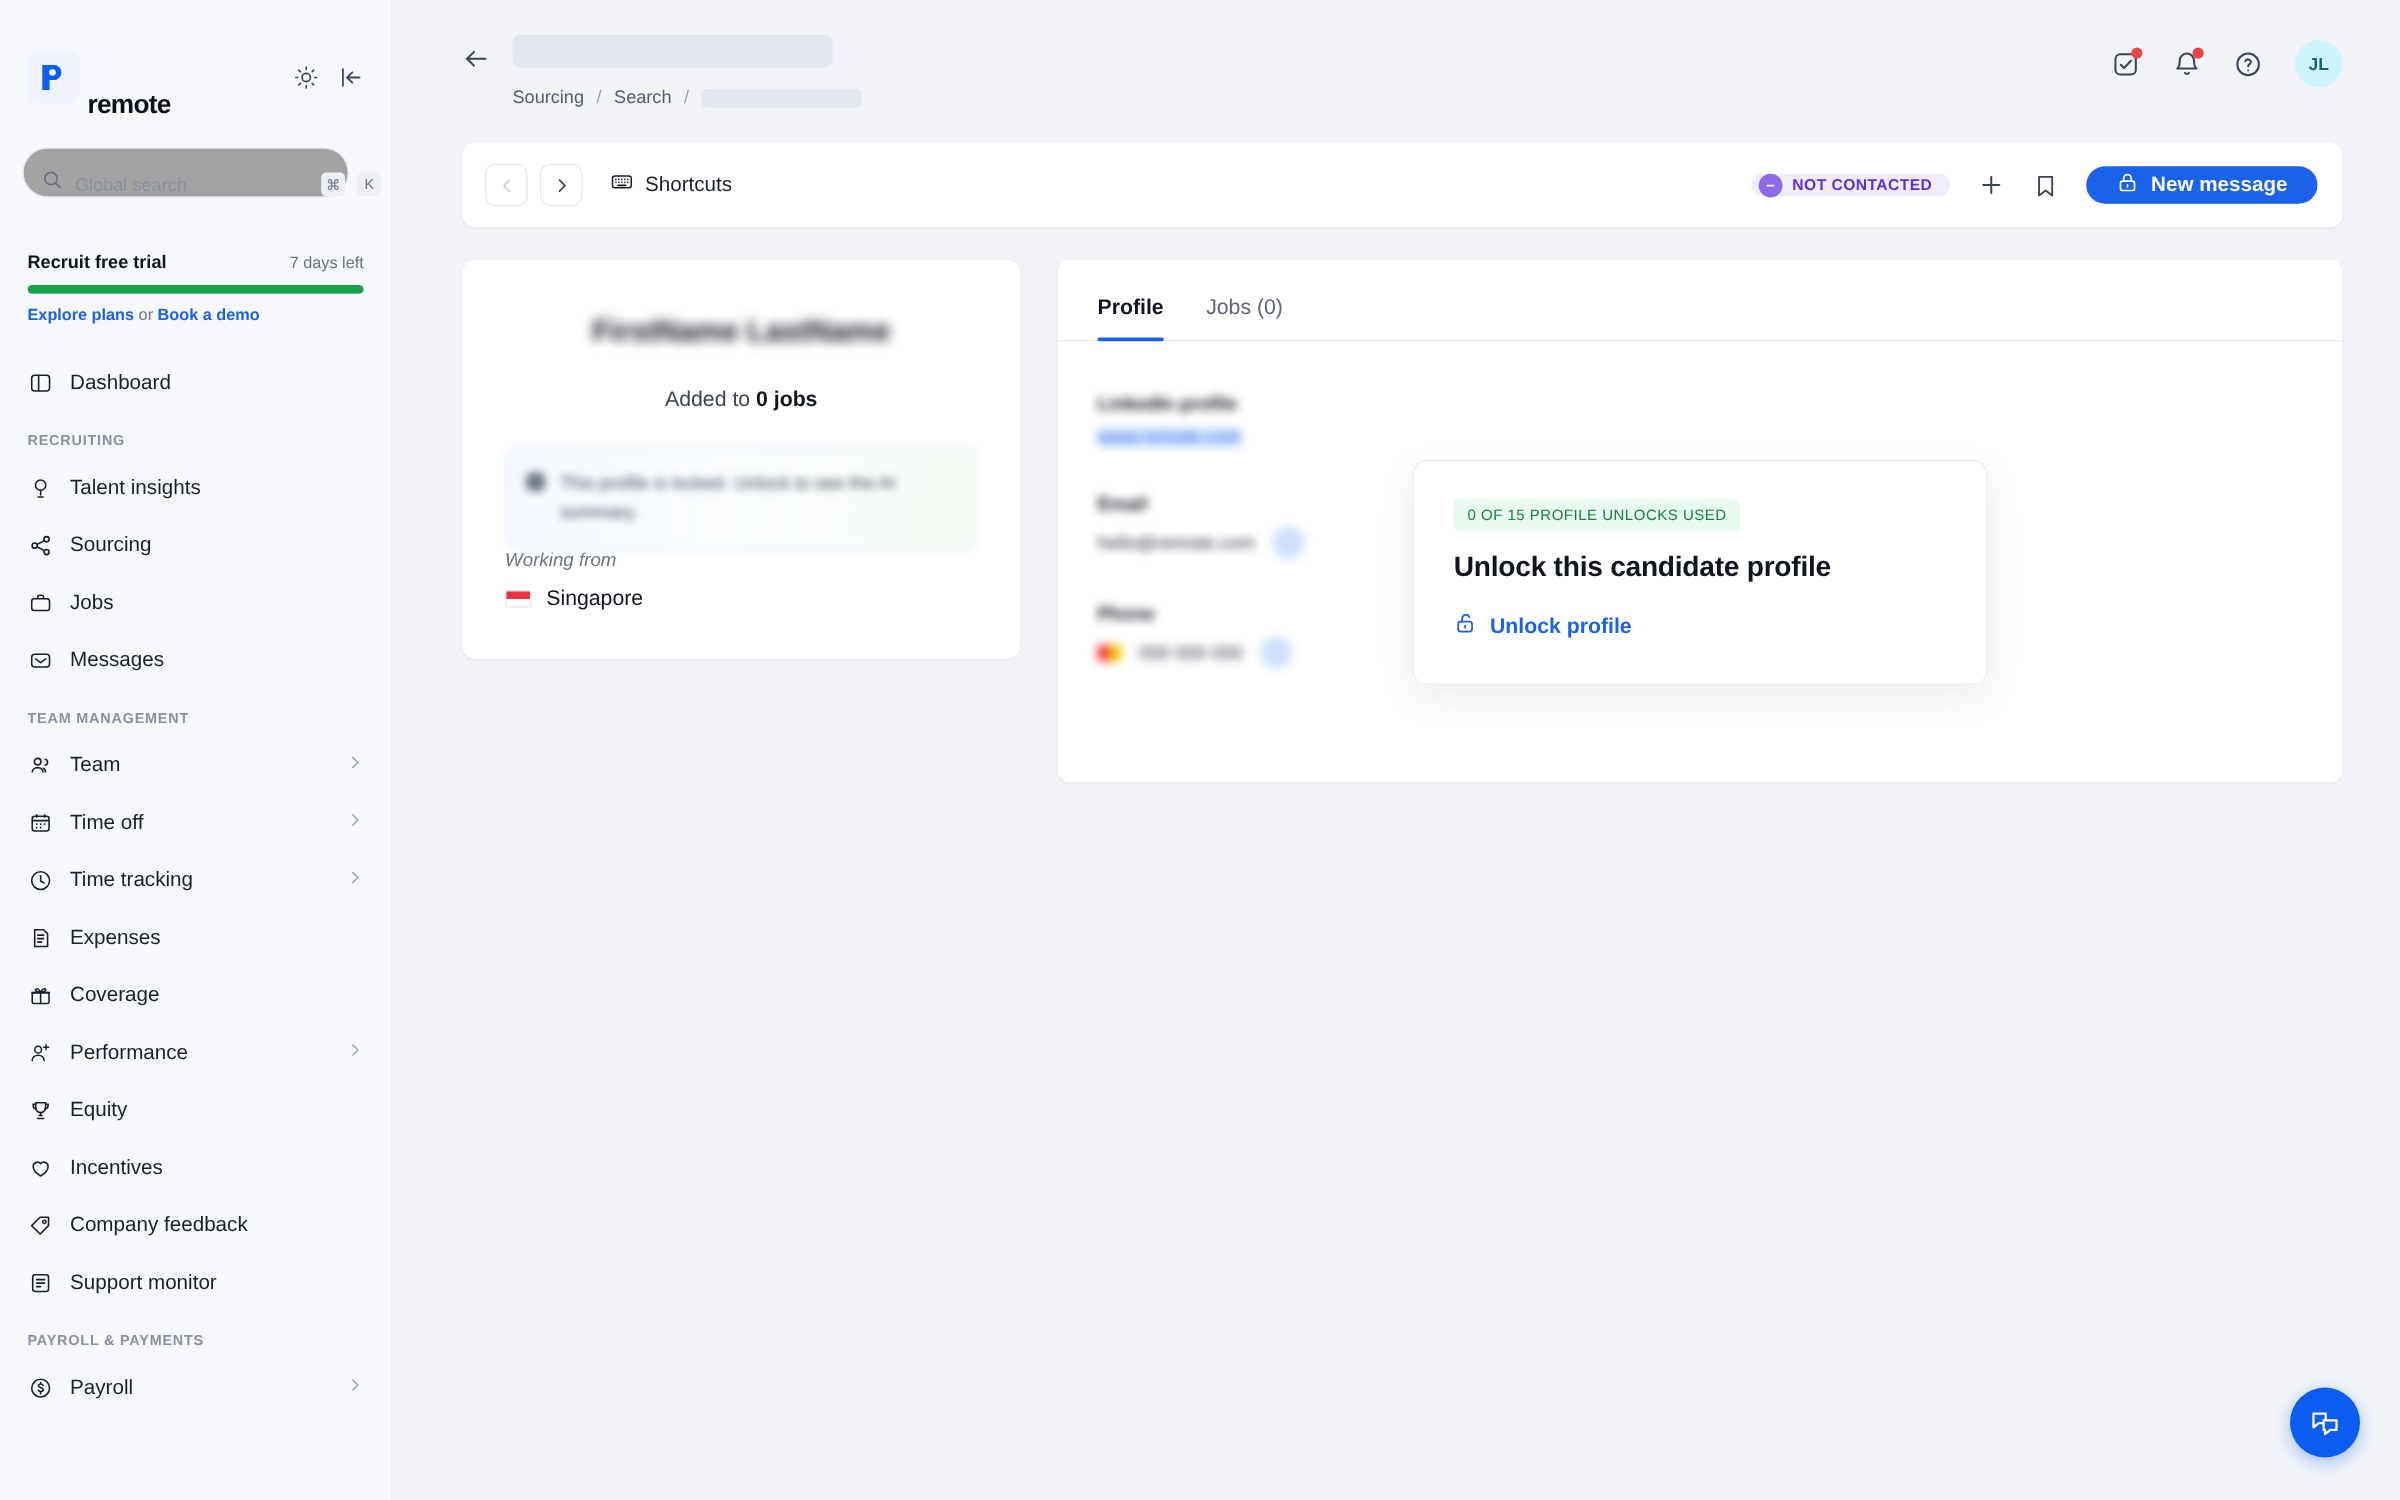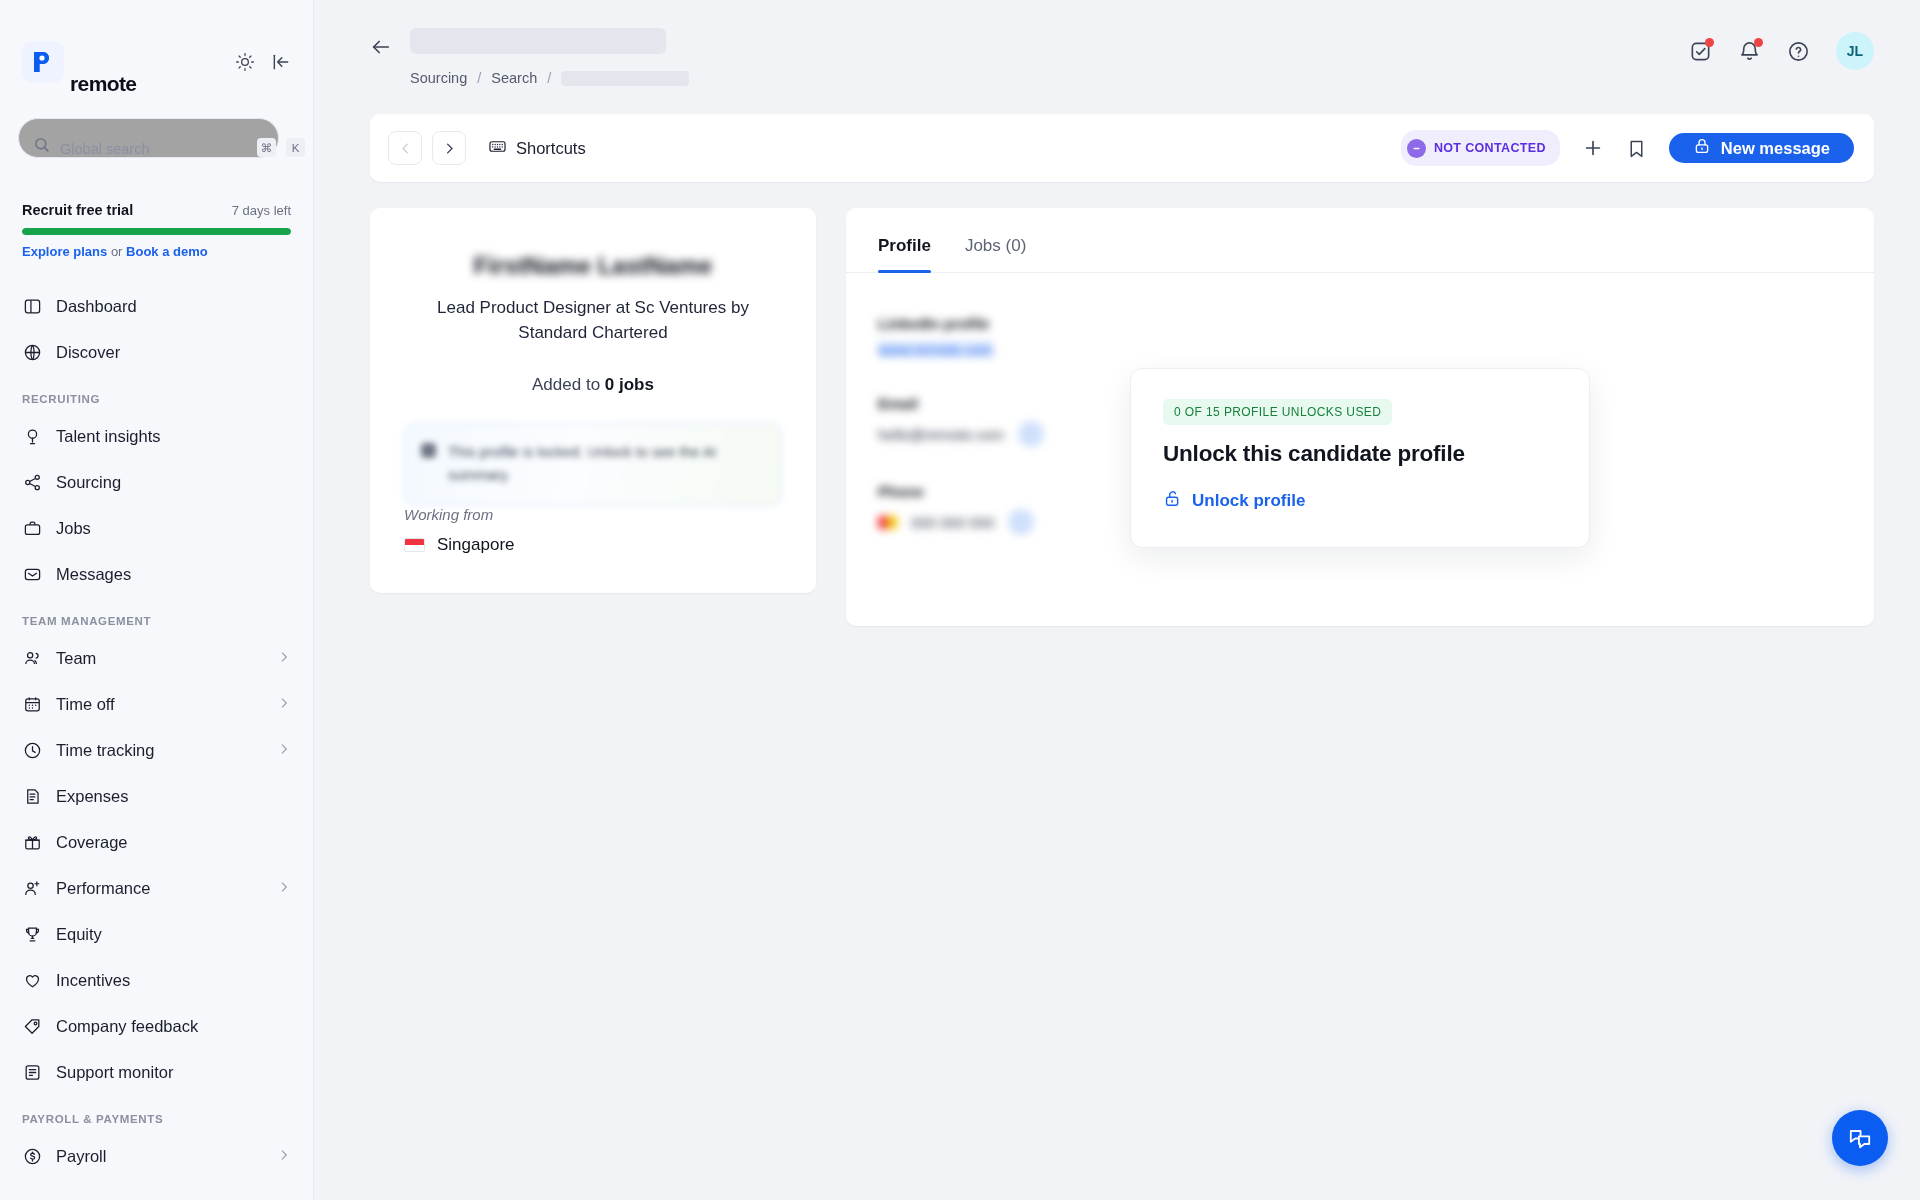--- a/index.html
+++ b/index.html
@@ -102,21 +102,21 @@
   }
   .pager { display: flex; gap: 10px; }
   .pg-btn {
     width: 34px; height: 34px; border: 1px solid #e6e9ef; border-radius: 8px;
     background: #fff; display: flex; align-items: center; justify-content: center; cursor: pointer;
   }
   .pg-btn.disabled { cursor: default; }
   .shortcuts { display: flex; align-items: center; gap: 9px; margin-left: 22px; font-size: 16.5px; color: #1a1f2e; cursor: pointer; }
   .tb-right { margin-left: auto; display: flex; align-items: center; gap: 22px; }
   .status-pill {
-    display: flex; align-items: center; gap: 8px; height: 36px;
+    display: flex; align-items: center; gap: 8px; height: 18px;
     background: #f0edfd; border-radius: 15px; padding: 0 14px 0 6px;
     font-size: 12.5px; font-weight: 700; letter-spacing: .35px; color: #5b2ee0; cursor: pointer;
   }
   .pill-dot {
     width: 19px; height: 19px; border-radius: 50%; background: #8c6ae8;
     display: flex; align-items: center; justify-content: center; flex: none;
   }
   .plain-ico { cursor: pointer; display: flex; }
   .new-msg {
     display: flex; align-items: center; gap: 10px; height: 30px;
@@ -264,29 +264,20 @@
       <div class="nav-item">
         <span class="nav-ico">
           <svg width="19" height="19" viewBox="0 0 24 24" fill="none" stroke="#1a1f2e" stroke-width="1.6">
             <rect x="3" y="4" width="18" height="16" rx="3"></rect>
               <path d="M10 4v16"></path>
           </svg>
         </span>
         <span class="ni-label">Dashboard</span>
       </div>
 
-      <div class="nav-item">
-        <span class="nav-ico">
-          <svg width="19" height="19" viewBox="0 0 24 24" fill="none" stroke="#1a1f2e" stroke-width="1.6">
-            <circle cx="12" cy="12" r="9"></circle>
-              <path d="M3 12h18M12 3c2.6 3 2.6 15 0 18M12 3c-2.6 3-2.6 15 0 18"></path>
-          </svg>
-        </span>
-        <span class="ni-label">Discover</span>
-      </div>
 
       <div class="nav-section">RECRUITING</div>
 
       <div class="nav-item">
         <span class="nav-ico">
           <svg width="19" height="19" viewBox="0 0 24 24" fill="none" stroke="#1a1f2e" stroke-width="1.6" stroke-linecap="round">
             <circle cx="12" cy="9" r="5.2"></circle>
               <path d="M12 14.2V19M9.5 21h5"></path>
           </svg>
         </span>
@@ -567,21 +558,20 @@
           </span>
           <span>New message</span>
         </button>
       </div>
     </div>
 
     <div class="content">
 
       <section class="card-left">
         <div class="cand-name">FirstName LastName</div>
-        <div class="cand-role">Lead Product Designer at Sc Ventures by Standard Chartered</div>
         <div class="cand-jobs">
           <span>Added to</span>
           <b>0 jobs</b>
         </div>
 
         <div class="ai-box">
           <span class="ai-dot"></span>
           <span class="ai-txt">This profile is locked. Unlock to see the AI summary.</span>
         </div>
 

